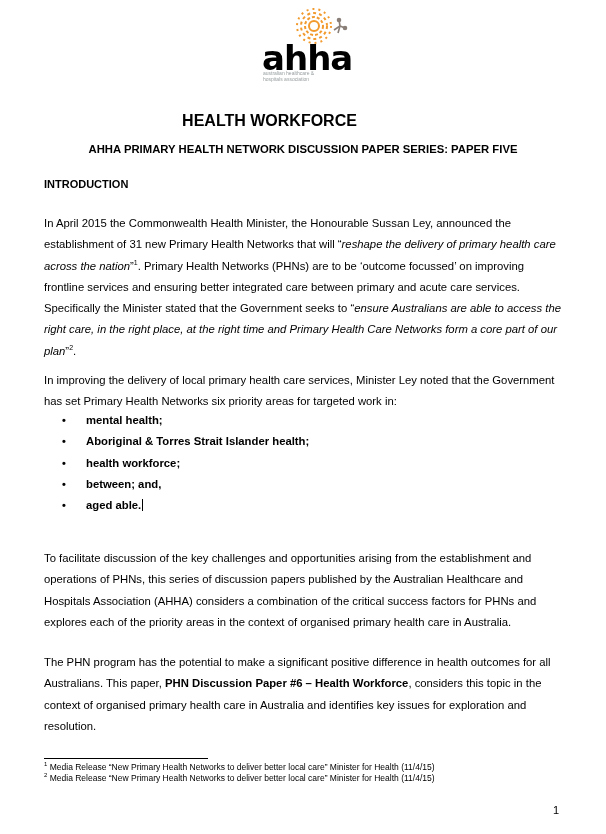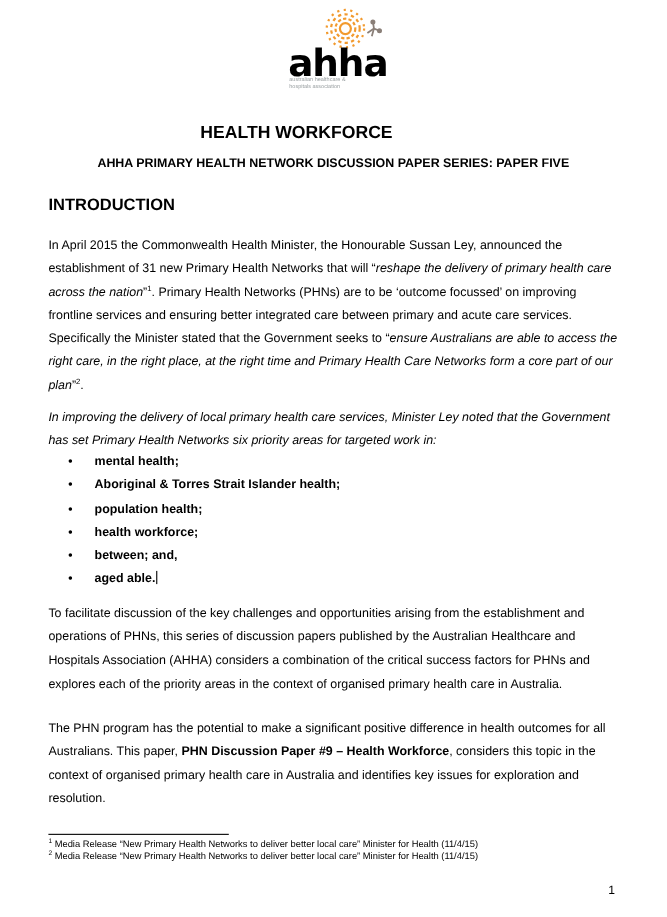--- a/index.html
+++ b/index.html
@@ -12,25 +12,25 @@
   .logo-word { position: absolute; left: 10px; top: 38px; font-size: 34px; font-weight: bold;
                color: #000000; letter-spacing: -1px; line-height: 28px;
                font-family: "DejaVu Sans", sans-serif; }
   .logo-tag { position: absolute; left: 11px; top: 64px; font-size: 5px; color: #9aa0a2;
               line-height: 6px; width: 60px; }
 
   .title { position: absolute; left: 0; width: 539px; top: 112px; text-align: center;
            font-size: 16px; font-weight: bold; }
   .subtitle { position: absolute; left: 0; width: 606px; top: 143px; text-align: center;
               font-size: 11.3px; font-weight: bold; }
-  .heading { position: absolute; left: 44px; top: 178px; font-size: 15px; font-weight: bold; }
+  .heading { position: absolute; left: 44px; top: 178px; font-size: 11px; font-weight: bold; }
 
   .para { position: absolute; left: 44px; width: 520px; font-size: 11.3px; line-height: 21.3px; }
   .p1 { top: 213px; }
-  .p2 { top: 370px; font-style: italic; }
+  .p2 { top: 370px; }
   .p3 { top: 548px; }
   .p4 { top: 652px; }
   .para i { font-style: italic; }
   .para b { font-weight: bold; }
   sup { font-size: 7px; line-height: 0; vertical-align: super; }
 
   .blist { position: absolute; left: 62px; top: 410px; margin: 0; padding: 0; list-style: none; font-weight: bold; }
   .blist li { font-size: 11.3px; line-height: 21.3px; position: relative; padding-left: 24px; }
   .blist li::before { content: "\2022"; position: absolute; left: 0; top: 0; font-size: 11px; }
   .caret { display: inline-block; width: 1px; height: 12px; background: #000; vertical-align: -2px; margin-left: 1px; }
@@ -75,29 +75,28 @@
   <div class="subtitle">AHHA PRIMARY HEALTH NETWORK DISCUSSION PAPER SERIES:  PAPER FIVE</div>
   <div class="heading">INTRODUCTION</div>
 
   <div class="para p1"><span>In April 2015 the Commonwealth Health Minister, the Honourable Sussan Ley, announced the establishment of 31 new Primary Health Networks that will “</span><i>reshape the delivery of primary health care across the nation</i><span>”</span><sup>1</sup><span>. Primary Health Networks (PHNs) are to be ‘outcome focussed’ on improving frontline services and ensuring better integrated care between primary and acute care services. Specifically the Minister stated that the Government seeks to “</span><i>ensure Australians are able to access the right care, in the right place, at the right time and Primary Health Care Networks form a core part of our plan</i><span>”</span><sup>2</sup><span>.</span></div>
 
   <div class="para p2">In improving the delivery of local primary health care services, Minister Ley noted that the Government has set Primary Health Networks six priority areas for targeted work in:</div>
 
   <ul class="blist">
     <li>mental health;</li>
     <li>Aboriginal &amp; Torres Strait Islander health;</li>
-    <li>population health;</li>
     <li>health workforce;</li>
     <li>between; and,</li>
     <li><span>aged able.</span><span class="caret"></span></li>
   </ul>
 
   <div class="para p3">To facilitate discussion of the key challenges and opportunities arising from the establishment and operations of PHNs, this series of discussion papers published by the Australian Healthcare and Hospitals Association (AHHA) considers a combination of the critical success factors for PHNs and explores each of the priority areas in the context of organised primary health care in Australia.</div>
 
-  <div class="para p4"><span>The PHN program has the potential to make a significant positive difference in health outcomes for all Australians.  This paper, </span><b>PHN Discussion Paper #9 – Health Workforce</b><span>, considers this topic in the context of organised primary health care in Australia and identifies key issues for exploration and resolution.</span></div>
+  <div class="para p4"><span>The PHN program has the potential to make a significant positive difference in health outcomes for all Australians.  This paper, </span><b>PHN Discussion Paper #6 – Health Workforce</b><span>, considers this topic in the context of organised primary health care in Australia and identifies key issues for exploration and resolution.</span></div>
 
   <div class="fn-rule"></div>
   <div class="footnotes">
     <div class="fn"><sup>1</sup><span> Media Release “New Primary Health Networks to deliver better local care” Minister for Health (11/4/15)</span></div>
     <div class="fn"><sup>2</sup><span> Media Release “New Primary Health Networks to deliver better local care” Minister for Health (11/4/15)</span></div>
   </div>
 
   <div class="pagenum">1</div>
 </div>
 

